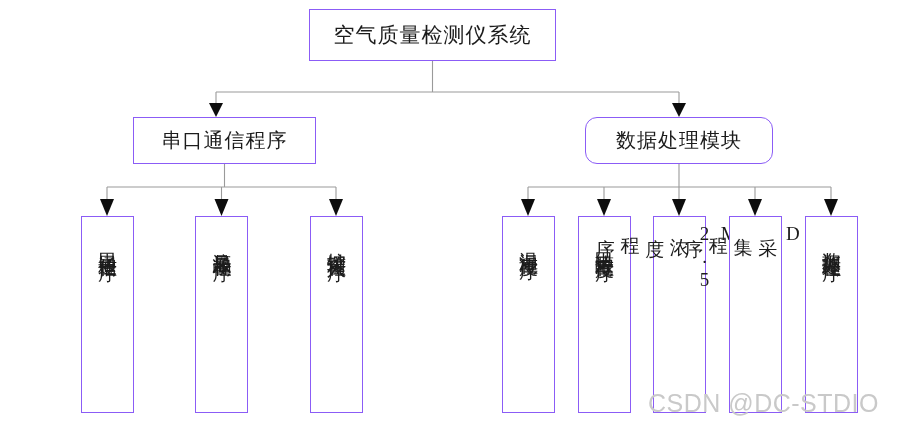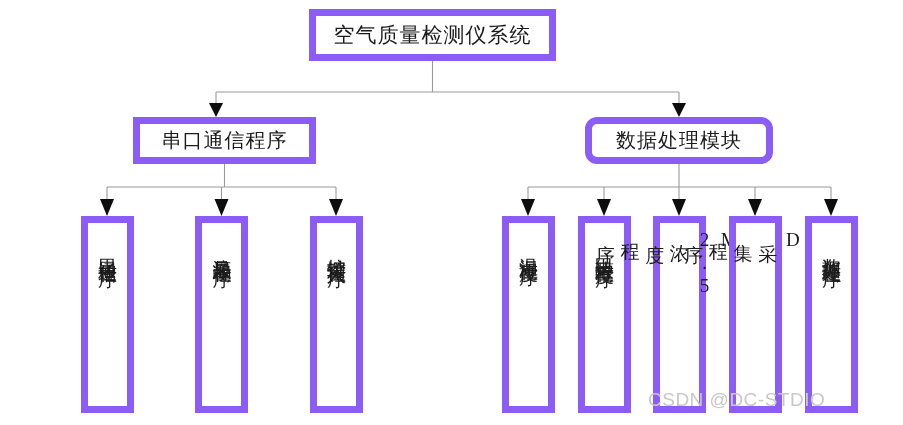--- a/index.html
+++ b/index.html
@@ -8,21 +8,21 @@
     background:#ffffff;
     font-family:"Liberation Serif","DejaVu Serif",serif;
     overflow:hidden;
     position:relative;
   }
   #canvas{position:absolute;left:0;top:0;width:903px;height:425px;}
 
   .node{
     position:absolute;
     box-sizing:border-box;
-    border:7px solid #8b5cf6;
+    border:1px solid #8b5cf6;
     background:#ffffff;
     color:#1c1c1c;
     display:flex;
     align-items:center;
     justify-content:center;
     z-index:3;
   }
   .node.root{
     left:309px;top:9px;width:247px;height:52px;
     font-size:21px;letter-spacing:1px;
@@ -55,21 +55,21 @@
     position:absolute;left:0;top:0;width:903px;height:425px;
     z-index:1;pointer-events:none;
   }
   svg#links line,svg#links path{stroke:#9a9a9a;stroke-width:1.1;fill:none;}
   svg#links polygon{fill:#0d0d0d;}
 
   #watermark{
     position:absolute;
     left:648px;top:389px;
     font-family:"Liberation Sans","DejaVu Sans",sans-serif;
-    font-size:19px;
+    font-size:25px;
     color:#c9c9c9;
     letter-spacing:0.5px;
     white-space:nowrap;
     z-index:5;
     user-select:none;
   }
 </style>
 </head>
 <body>
 

